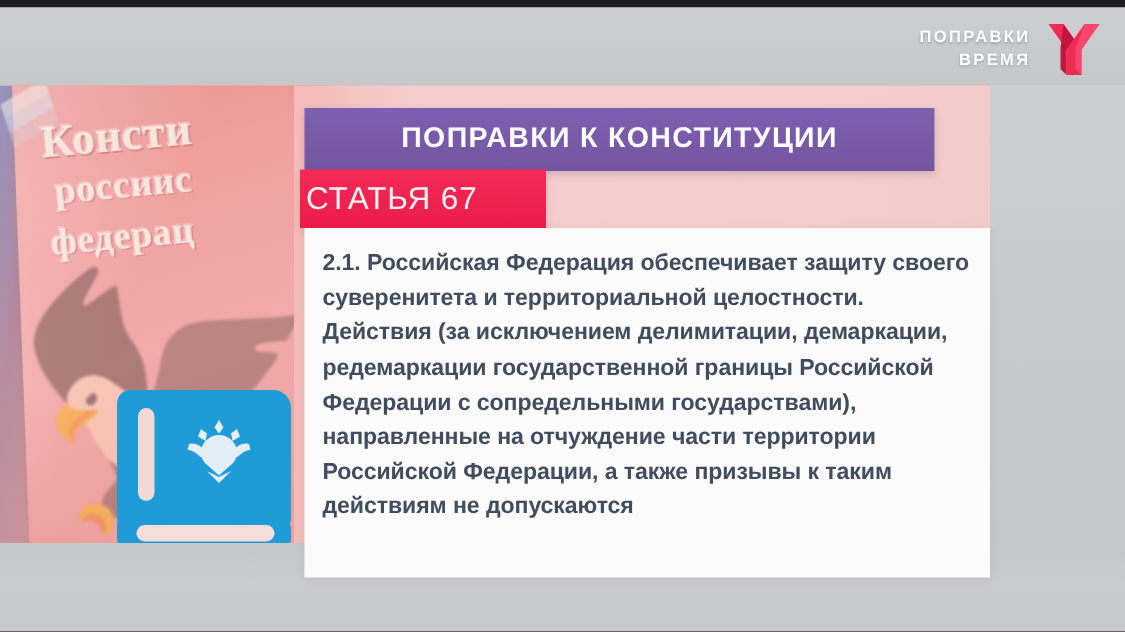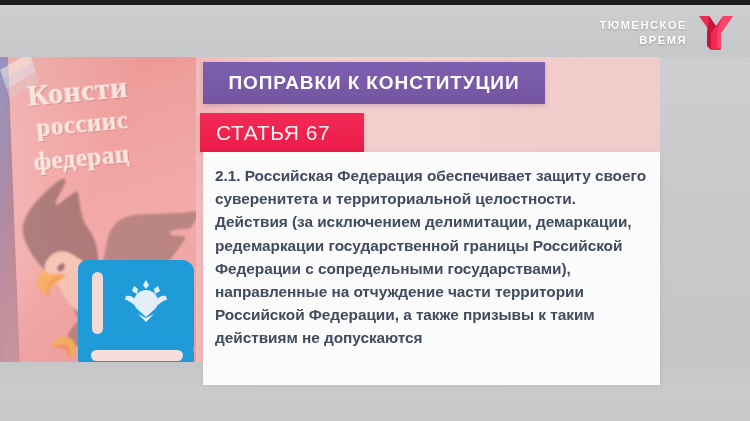--- a/index.html
+++ b/index.html
@@ -130,32 +130,32 @@
     display: flex; flex-direction: column; align-items: flex-end;
     color: #ffffff; font-size: 11px; font-weight: 700;
     letter-spacing: 1.6px; line-height: 15px;
     text-shadow: 0 1px 2px rgba(0,0,0,.22);
   }
   .logo-mark { position: relative; width: 40px; height: 42px; }
   .logo-mark svg { display: block; }
 
   
   .banner-purple {
-    position: absolute; left: 203px; top: 62px; width: 342px; height: 42px;
+    position: absolute; left: 203px; top: 72px; width: 420px; height: 42px;
     background: linear-gradient(180deg, #7c5fb0 0%, #74559f 100%);
     display: flex; align-items: center; justify-content: center;
     box-shadow: 0 2px 5px rgba(60,30,90,.18);
   }
   .banner-purple span {
     color: #fdfdff; font-size: 19px; font-weight: 700; letter-spacing: .9px;
   }
   .banner-red {
     position: absolute; left: 200px; top: 113px; width: 164px; height: 39px;
     background: linear-gradient(180deg, #f32a56 0%, #ec1c49 100%);
-    display: flex; align-items: center; padding-left: 16px;
+    display: flex; align-items: center; padding-left: 4px;
     box-sizing: border-box;
     box-shadow: 0 2px 5px rgba(120,10,40,.18);
   }
   .banner-red span {
     color: #fff2f5; font-size: 21px; font-weight: 400; letter-spacing: .6px;
   }
 
   
   .panel {
     position: absolute; left: 203px; top: 152px; width: 457px; height: 233px;
@@ -217,21 +217,21 @@
     </div>
 
     <div class="haze"></div>
   </div>
 
   <div class="right-pad"></div>
   <div class="letterbox-bottom"></div>
 
   <div class="logo">
     <div class="logo-text">
-      <span>ТЮМЕНСКОЕ</span>
+      <span>ПОПРАВКИ</span>
       <span>ВРЕМЯ</span>
     </div>
     <div class="logo-mark">
       <svg width="40" height="42" viewBox="0 0 40 42" aria-hidden="true">
         <path d="M3 4 L13 4 L20 14 L27 4 L37 4 L25 21 L25 38 L15 38 L15 21 Z" fill="#ef2a55"></path>
         <path d="M13 4 L20 14 L15 21 L15 38 L11 34 L11 20 Z" fill="#c4163c"></path>
         <path d="M27 4 L37 4 L25 21 L25 38 L21 34 L21 20 Z" fill="#ff4f74" opacity=".75"></path>
       </svg>
     </div>
   </div>

